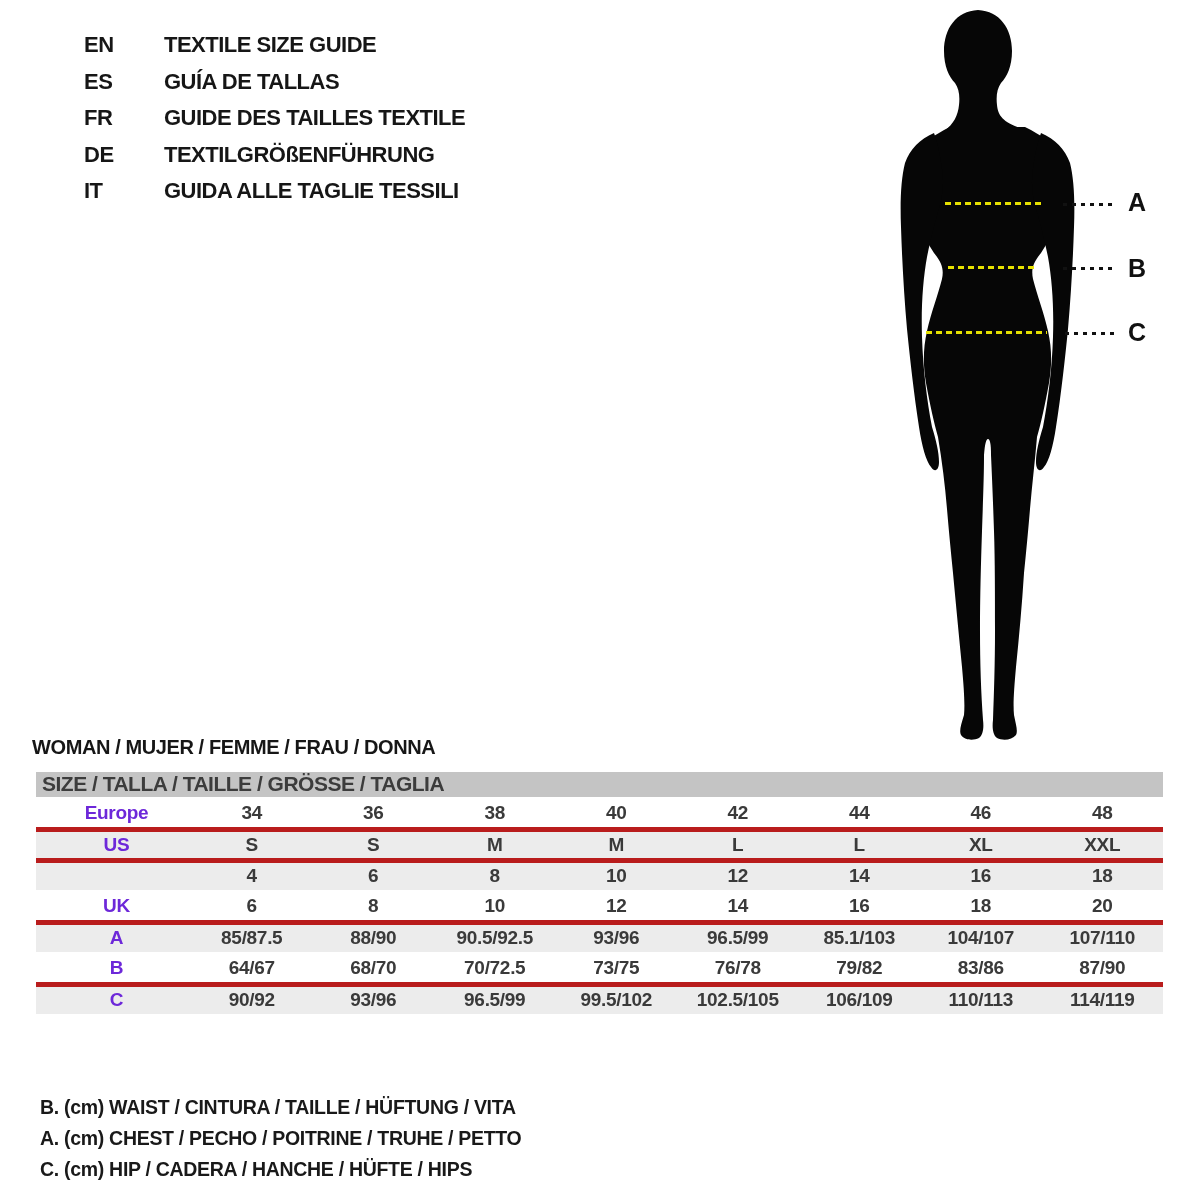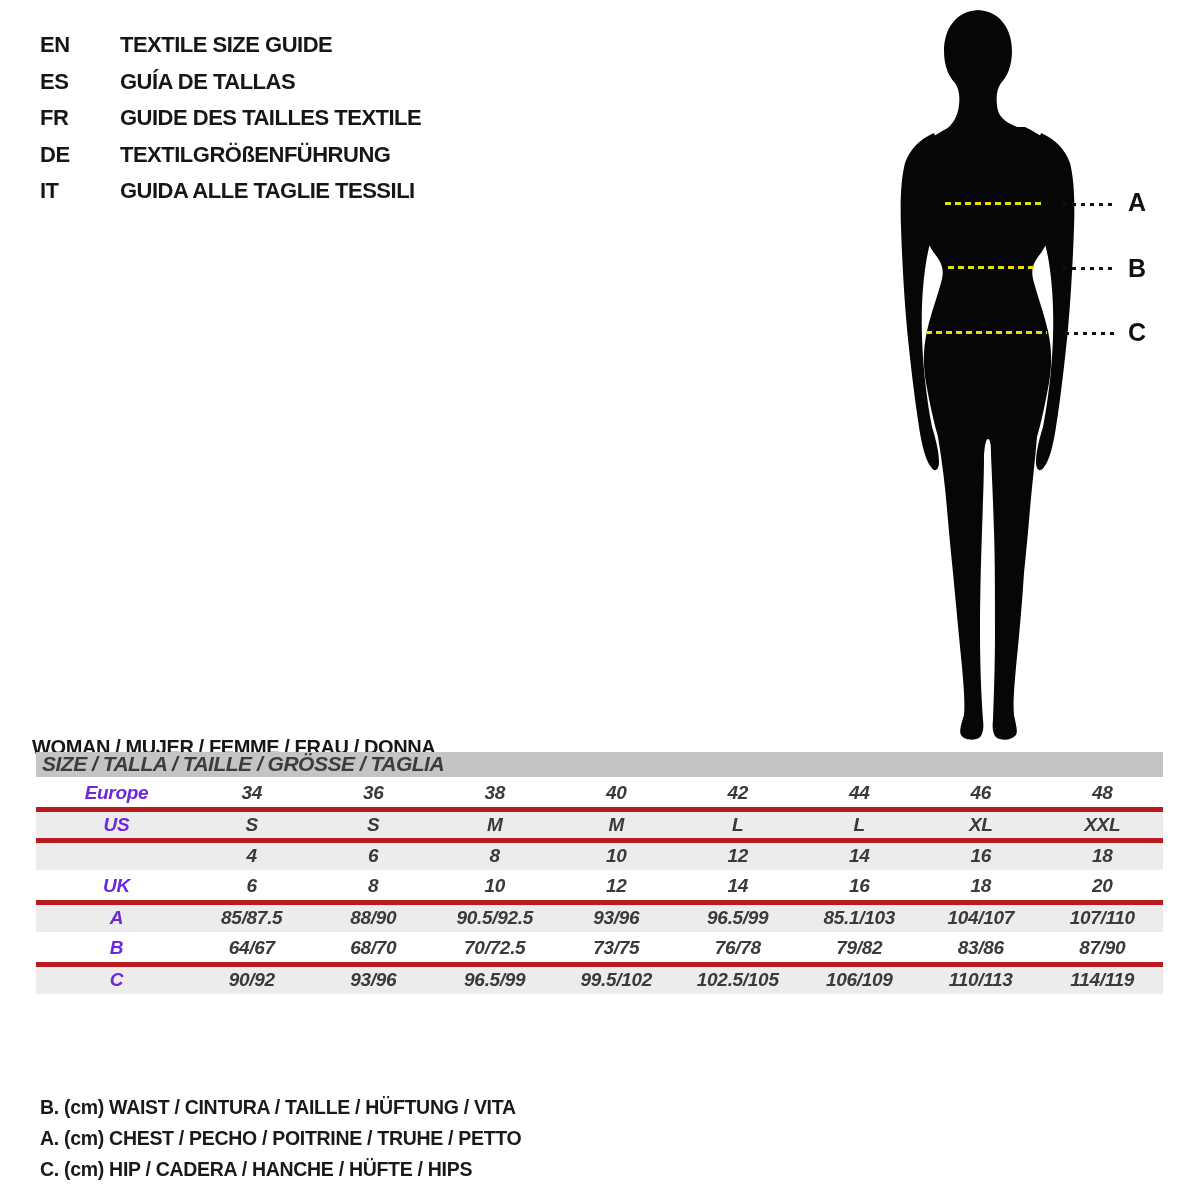--- a/index.html
+++ b/index.html
@@ -9,40 +9,40 @@
     background:#ffffff;
     font-family:"Liberation Sans","DejaVu Sans",sans-serif;
     color:#1c1c1c;
   }
   .canvas { position:relative; width:1200px; height:1200px; overflow:hidden; background:#fff; }
 
   
   .lang-list { position:absolute; left:40px; top:27px; }
   .lang-row { display:flex; height:36.5px; align-items:center;
               font-size:22px; font-weight:700; letter-spacing:-0.5px; color:#161616; }
-  .lang-code { width:80px; }
+  .lang-code { width:80px;margin-left:44px; }
 
   
   .figure-wrap { position:absolute; left:890px; top:3px; width:200px; height:740px; }
   .figure-wrap svg { display:block; width:200px; height:740px; }
 
   
   .dash { position:absolute; height:3px; }
   .dash-yellow { background:repeating-linear-gradient(90deg,#e5e000 0 6px,transparent 6px 10px); }
   .dash-black  { background:repeating-linear-gradient(90deg,#111 0 4px,transparent 4px 9px); }
   .marker-label { position:absolute; width:30px; text-align:center;
                   font-size:25px; font-weight:700; color:#111; line-height:1; }
 
   
   .section-heading { position:absolute; left:32px; top:736px;
                      font-size:20px; font-weight:700; letter-spacing:-0.4px; color:#161616; }
 
   
-  table.size { position:absolute; left:36px; top:752px; width:1127px;
-               border-collapse:collapse; table-layout:fixed;font-style:italic; }
+  table.size { position:absolute; left:36px; top:772px; width:1127px;
+               border-collapse:collapse; table-layout:fixed; }
   table.size td { height:31px; padding:0; vertical-align:middle;
                   font-size:19px; font-weight:700; letter-spacing:-0.3px;
                   color:#3a3a3a; text-align:center; }
   table.size td.rowlabel { text-align:center; padding-left:6px; color:#6d28d9; }
   table.size tr.shaded td { background:#ececec; border-bottom:2px solid #ffffff; border-top:5px solid #b91c1c; }
   table.size tr.header-row td { background:#c4c4c4; height:26px; text-align:left; padding-left:6px;
                                 font-size:21px; letter-spacing:-0.5px; color:#3c3c3c;
                                 border-bottom:3px solid #ffffff; }
 
   

